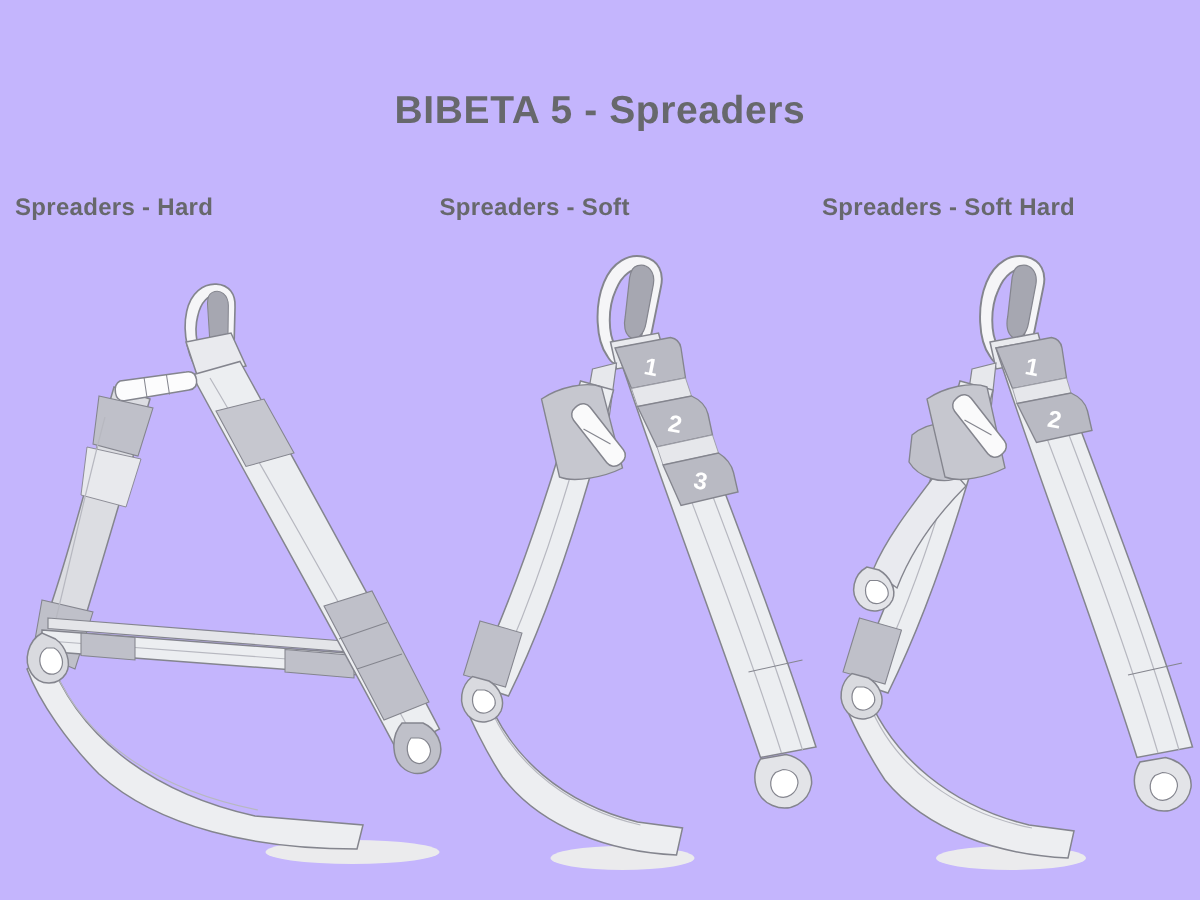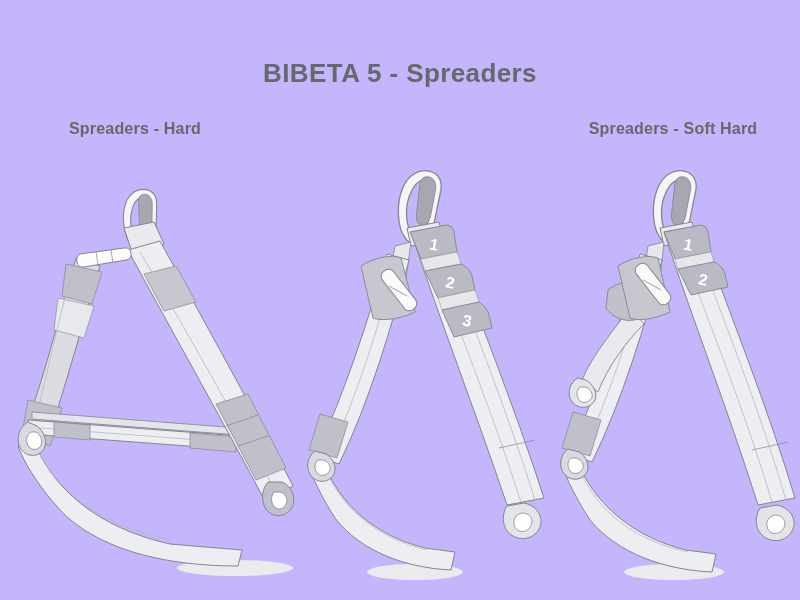--- a/index.html
+++ b/index.html
@@ -5,21 +5,21 @@
   html,body{margin:0;padding:0;background:#fff;}
   #stage{
     position:relative;width:800px;height:600px;background:#c4b5fd;
     font-family:"Liberation Sans", sans-serif;overflow:hidden;
   }
   .page-title{
     position:absolute;left:0;right:0;top:58px;text-align:center;
     font-size:26px;font-weight:700;color:#67686c;letter-spacing:.4px;margin:0;
   }
   .fig-label{
-    position:absolute;top:120px;width:250px;text-align:center;
+    position:absolute;top:130px;width:250px;text-align:left;
     font-size:16px;font-weight:700;color:#67686c;letter-spacing:.2px;
   }
   .fig-label.hard{left:10px;}
   .fig-label.soft{left:293px;}
   .fig-label.trim{left:548px;}
   svg.fig{position:absolute;top:168px;}
   svg.fig.hard{left:10px;}
   svg.fig.soft{left:303px;}
   svg.fig.trim{left:552px;}
   svg text.step-num{
@@ -27,20 +27,21 @@
   }
 </style>
 </head>
 <body>
 
 <div id="stage">
 
   <h1 class="page-title">BIBETA 5 - Spreaders</h1>
 
   <div class="fig-label hard">Spreaders - Hard</div>
+  <div class="fig-label soft">Spreaders - Soft</div>
   <div class="fig-label trim">Spreaders - Soft Hard</div>
 
   <svg class="fig hard" width="300" height="425" viewBox="0 0 300 425">
     <defs>
       <g id="carabiner-shape">
         <path d="M-16,60 C-24,50 -26,27 -20,11 C-15,-3 -4,-9 6,-7 C16,-5 20,3 18,13 L13,43 C11,55 4,63 -5,65 C-10,66 -13,65 -16,60 Z
                  M-11,53 C-16,45 -17,28 -12,16 C-8,5 -1,0 5,2 C10,4 12,9 11,16 L7,41 C6,50 1,56 -4,57 C-7,58 -9,57 -11,53 Z" fill="#f5f5f7" stroke="#84858e" stroke-width="1.3" fill-rule="evenodd"></path>
         <path d="M2,-1 C9,-3 14,3 13,11 L9,37 C8,45 3,49 -1,47 C-5,45 -6,39 -5,33 L-3,7 C-2,2 -1,0 2,-1 Z" fill="#a6a7b1" stroke="#84858e" stroke-width="0.8"></path>
       </g>
     </defs>

